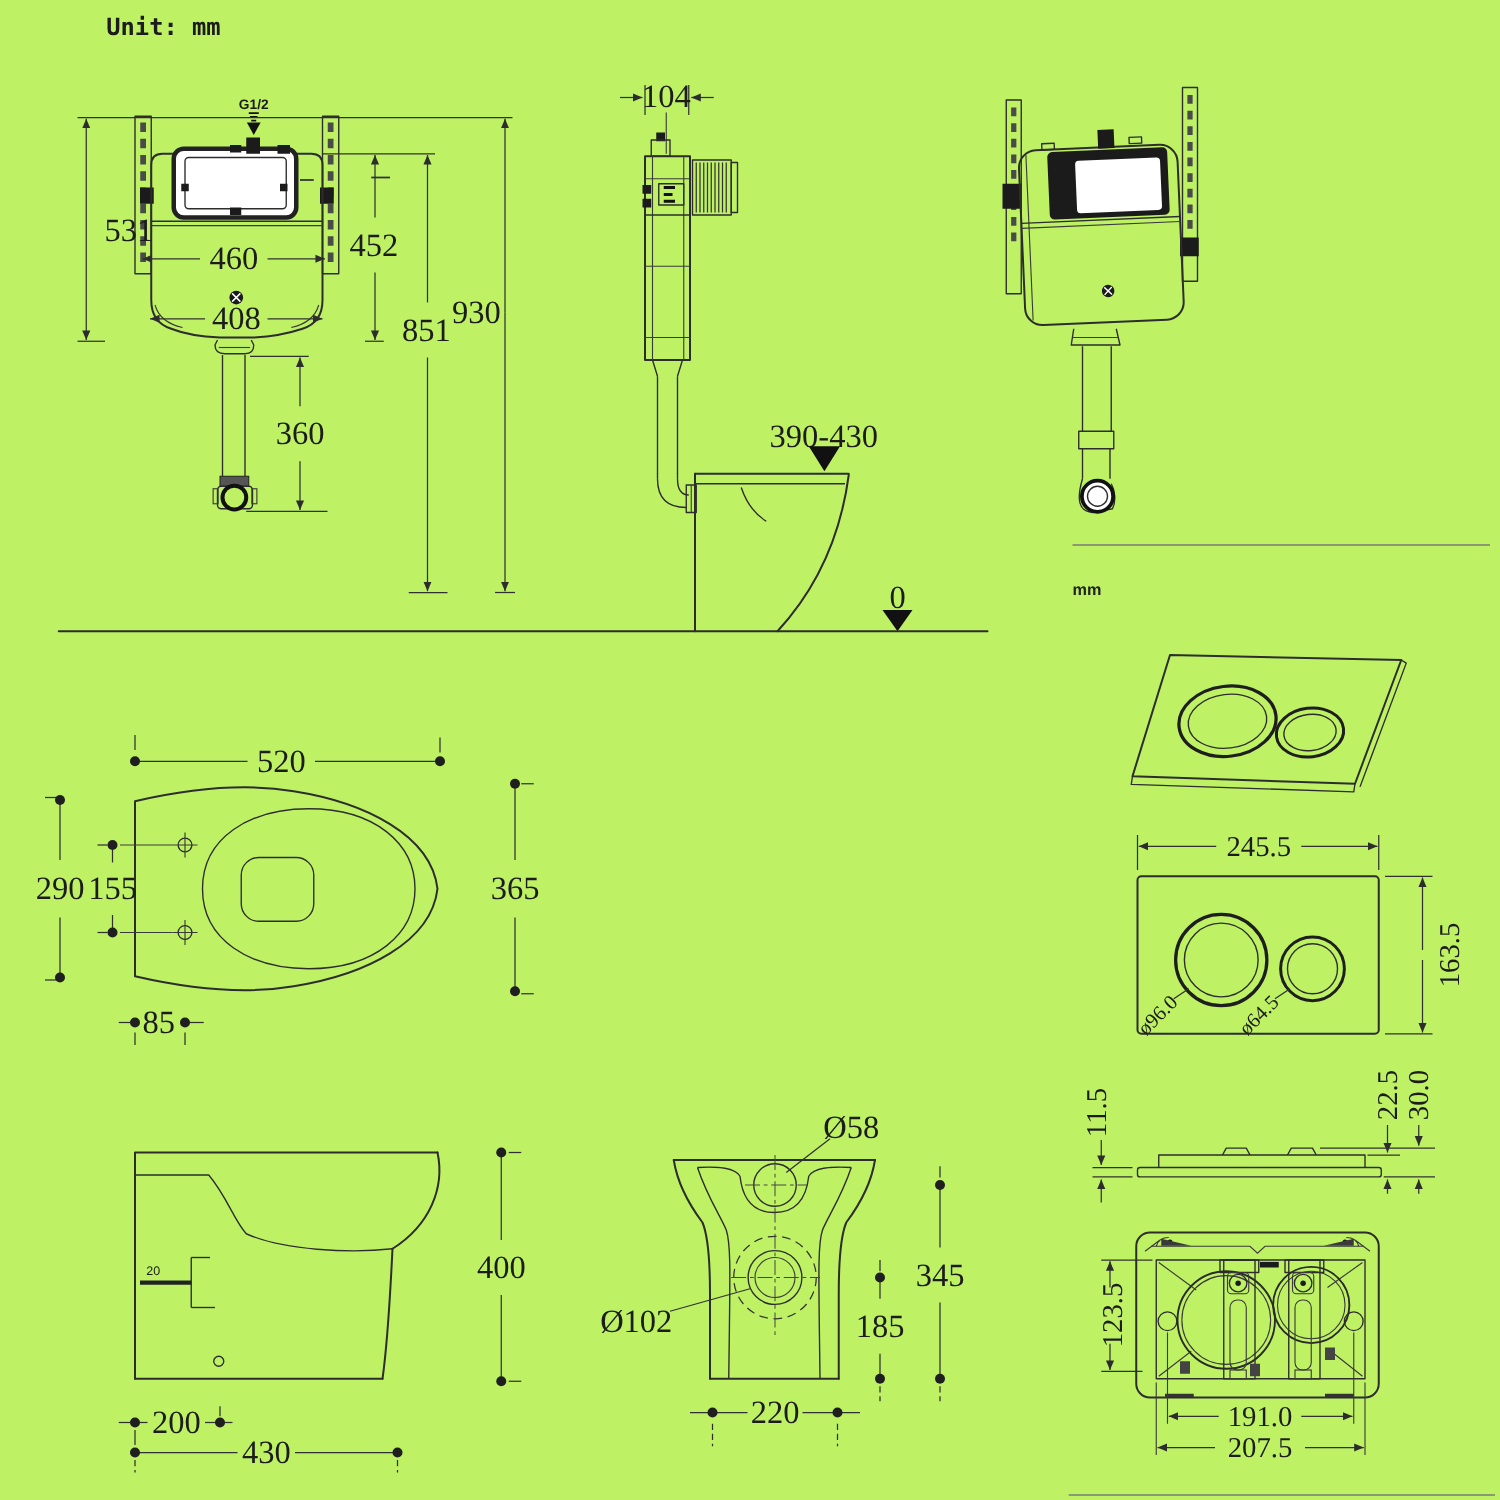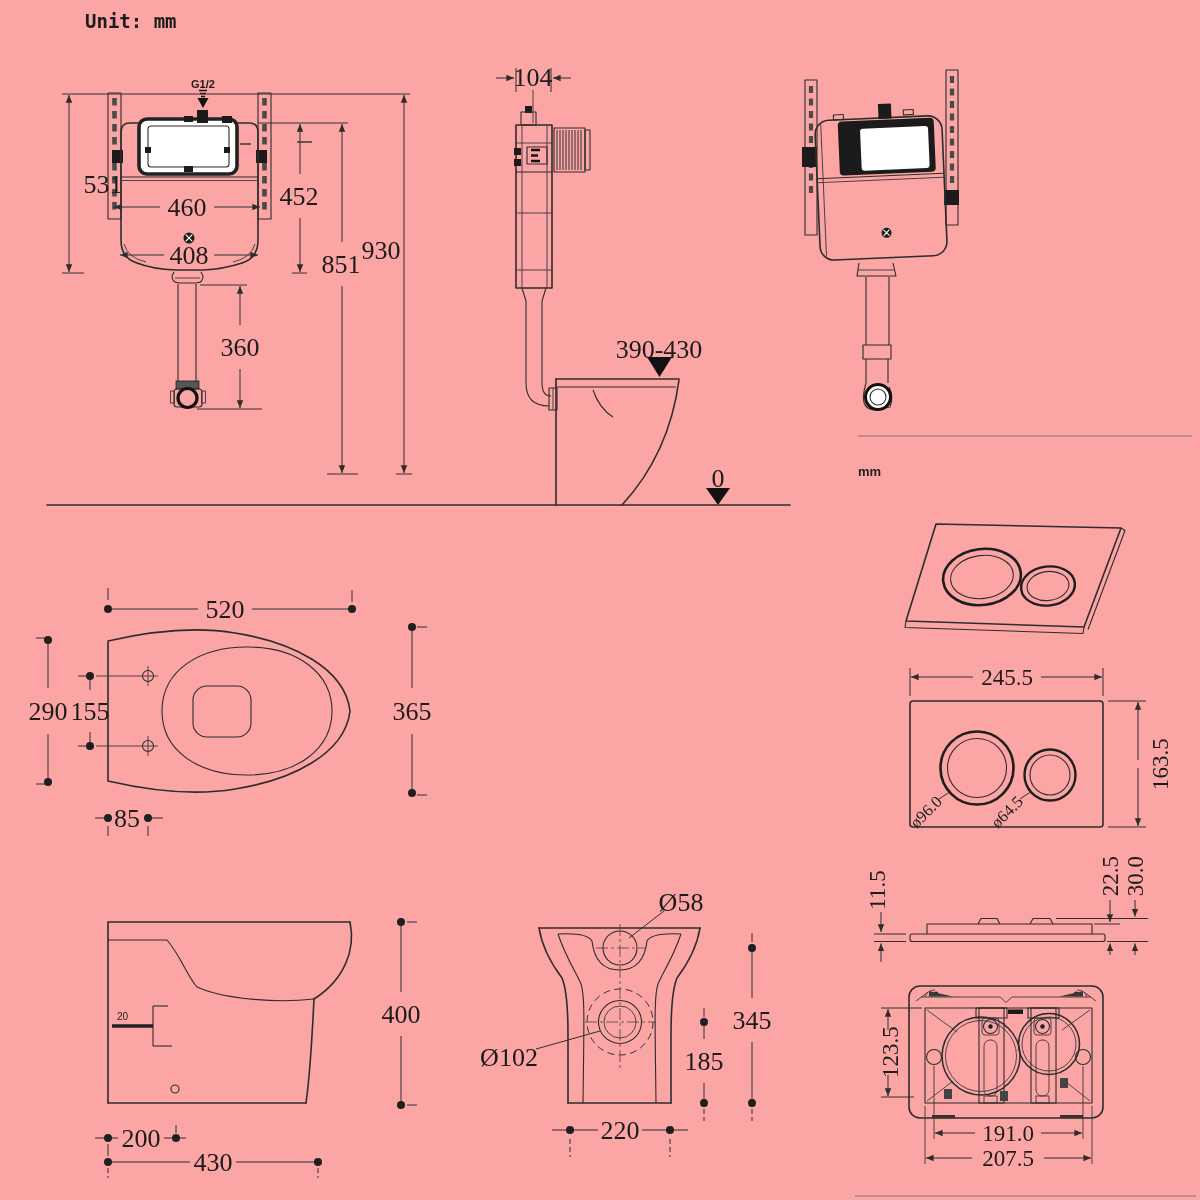--- a/index.html
+++ b/index.html
@@ -1,16 +1,16 @@
 <!DOCTYPE html>
 <html><head>
 <meta charset="utf-8">
 <style>
   html,body{margin:0;padding:0;background:#fff;}
-  .stage{width:1200px;height:1200px;position:relative;background:#fca5a5;}
+  .stage{width:1200px;height:1200px;position:relative;background:#bef264;}
   svg{display:block;}
   
   .ln   {stroke:#2d2d2d;stroke-width:1.6;fill:none;stroke-linejoin:round;stroke-linecap:round;}
   .ln2  {stroke:#2d2d2d;stroke-width:1.1;fill:none;stroke-linejoin:round;}
   .thin {stroke:#3a3a3a;stroke-width:0.9;fill:none;}
   .dim  {stroke:#303030;stroke-width:1;fill:none;}
   .dimt {stroke:#303030;stroke-width:1.4;fill:none;}
   .dk   {fill:#1b1b1b;stroke:none;}
   .gray {fill:#555;stroke:#222;stroke-width:0.8;}
   .dot  {fill:#1f1f1f;stroke:none;}

